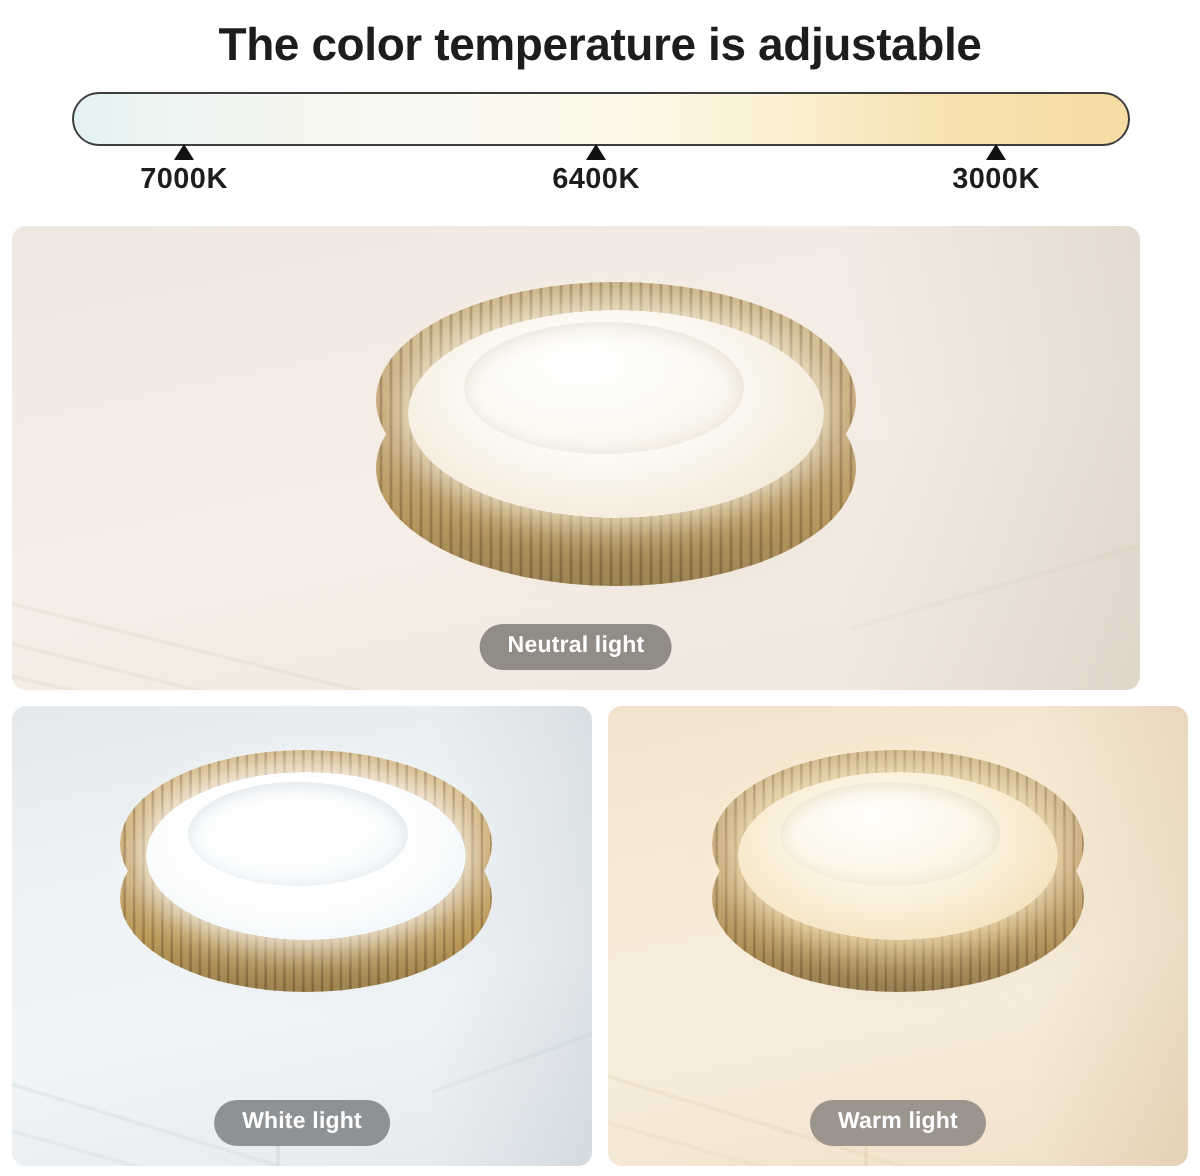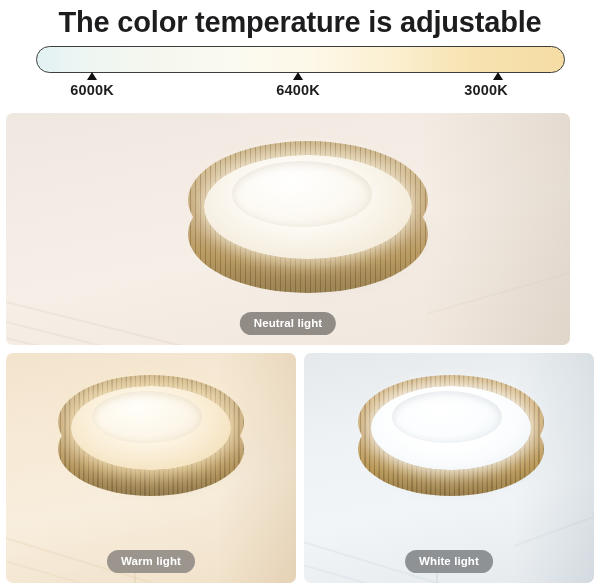--- a/index.html
+++ b/index.html
@@ -11,21 +11,21 @@
     width: 600px;
     height: 588px;
     font-family: "Liberation Sans", sans-serif;
     overflow: hidden;
     position: relative;
   }
 
   
   .page-title {
     text-align: center;
-    font-size: 29px;
+    font-size: 23px;
     font-weight: bold;
     color: #1d1d1f;
     letter-spacing: -0.2px;
     padding-top: 8px;
     line-height: 28px;
     white-space: nowrap;
   }
 
   
   .scale-wrap {
@@ -183,27 +183,27 @@
 </head>
 <body>
 
 <div class="page-title">The color temperature is adjustable</div>
 
 <div class="scale-wrap">
 
   <div class="scale-bar"></div>
 
   <div class="scale-marker" style="left:92px;"></div>
-  <div class="scale-label" style="left:92px;">6000K</div>
+  <div class="scale-label" style="left:92px;">7000K</div>
 
   <div class="scale-marker" style="left:298px;"></div>
   <div class="scale-label" style="left:298px;">6400K</div>
 
   <div class="scale-marker" style="left:498px;"></div>
-  <div class="scale-label" style="left:486px;text-align:right;">3000K</div>
+  <div class="scale-label" style="left:498px;text-align:right;">3000K</div>
 </div>
 
 <div class="panels">
 
   <div class="panel panel-main">
     <div class="ceiling ceiling-neutral"></div>
 
     <div class="seam" style="top:178px;width:300px;background:#ddd2c4;transform:rotate(14deg);"></div>
     <div class="seam" style="top:198px;width:300px;background:#e0d5c7;transform:rotate(14deg);"></div>
     <div class="seam" style="top:215px;width:260px;background:#dfd4c6;transform:rotate(13deg);"></div>
@@ -250,20 +250,64 @@
                   background:radial-gradient(ellipse at 42% 32%,#ffffff 0%,#fcf9f2 55%,#f3ece0 100%);
                   box-shadow:0 2px 9px rgba(190,172,146,0.30) inset;"></div>
     </div>
 
     <div class="badge badge-neutral">Neutral light</div>
   </div>
 
   <div class="panel-row">
 
     <div class="panel panel-half">
+      <div class="ceiling ceiling-white"></div>
+
+      <div class="seam" style="top:176px;width:230px;background:#cfd7dc;transform:rotate(17deg);"></div>
+      <div class="seam" style="top:200px;width:200px;background:#d5dce1;transform:rotate(16deg);"></div>
+      <div class="seam" style="left:210px;top:192px;width:140px;background:#d3dade;transform:rotate(-20deg);"></div>
+      <div style="position:absolute;left:132px;top:204px;width:1.5px;height:28px;background:#d2d9de;opacity:0.6;"></div>
+      <div style="position:absolute;right:0;top:0;width:80px;height:230px;
+                  background:linear-gradient(to left,rgba(150,166,178,0.22),rgba(150,166,178,0));"></div>
+
+      <div class="lamp" style="left:54px;top:22px;width:186px;height:126px;">
+        <div style="position:absolute;left:10px;top:26px;width:182px;height:100px;border-radius:50%;
+                    background:radial-gradient(ellipse at 50% 50%,rgba(120,134,146,0.30),rgba(120,134,146,0) 70%);
+                    filter:blur(6px);"></div>
+
+        <div class="rim-side" style="top:27px;height:94px;
+                    background:linear-gradient(to bottom,#bd9e67 0%,#cdae79 30%,#bb9a59 70%,#9d8350 100%);"></div>
+        <div class="ribs" style="top:27px;height:94px;
+                    background:repeating-linear-gradient(to right,
+                       rgba(120,96,56,0) 0px, rgba(120,96,56,0) 1.5px,
+                       rgba(108,86,48,0.58) 1.9px, rgba(108,86,48,0.58) 2.8px,
+                       rgba(120,96,56,0) 3.2px, rgba(120,96,56,0) 4.7px);"></div>
+
+        <div class="rim-top" style="top:0px;height:94px;
+                    background:linear-gradient(to bottom,#d0b27c 0%,#d8bc8a 22%,#c9a76d 55%,#bd9c61 100%);"></div>
+        <div class="ribs" style="top:0px;height:94px;
+                    background:repeating-linear-gradient(to right,
+                       rgba(120,96,56,0) 0px, rgba(120,96,56,0) 1.5px,
+                       rgba(104,82,45,0.62) 1.9px, rgba(104,82,45,0.62) 2.8px,
+                       rgba(120,96,56,0) 3.2px, rgba(120,96,56,0) 4.7px);"></div>
+
+        <div class="diffuser" style="left:13px;top:11px;width:160px;height:84px;
+                    background:radial-gradient(ellipse at 46% 38%,
+                        #ffffff 0%, #ffffff 38%, #fafcfd 60%, #f1f5f8 82%, #e9eff3 100%);
+                    box-shadow:0 0 18px 4px rgba(255,255,255,0.9);"></div>
+
+        <div class="inner-dome" style="left:34px;top:16px;width:110px;height:52px;
+                    background:radial-gradient(ellipse at 42% 32%,#ffffff 0%,#fbfdfe 55%,#eef3f6 100%);
+                    box-shadow:0 2px 8px rgba(150,166,178,0.28) inset;"></div>
+      </div>
+
+      <div class="badge badge-white">White light</div>
+    </div>
+
+    <div class="panel panel-half">
       <div class="ceiling ceiling-warm"></div>
 
       <div class="seam" style="top:172px;width:230px;background:#e4d2b4;transform:rotate(17deg);"></div>
       <div class="seam" style="top:196px;width:200px;background:#e7d7ba;transform:rotate(16deg);"></div>
       <div style="position:absolute;left:128px;top:200px;width:1.5px;height:32px;background:#e3d2b3;opacity:0.5;"></div>
       <div style="position:absolute;right:0;top:0;width:80px;height:230px;
                   background:linear-gradient(to left,rgba(195,168,128,0.25),rgba(195,168,128,0));"></div>
 
       <div class="lamp" style="left:52px;top:22px;width:186px;height:126px;">
         <div style="position:absolute;left:10px;top:26px;width:182px;height:100px;border-radius:50%;
@@ -292,58 +336,14 @@
                     box-shadow:0 0 20px 5px rgba(255,238,200,0.85);"></div>
 
         <div class="inner-dome" style="left:34px;top:16px;width:110px;height:52px;
                     background:radial-gradient(ellipse at 42% 32%,#fffef9 0%,#fdf7ea 55%,#f5ead6 100%);
                     box-shadow:0 2px 8px rgba(196,168,124,0.30) inset;"></div>
       </div>
 
       <div class="badge badge-warm">Warm light</div>
     </div>
 
-    <div class="panel panel-half">
-      <div class="ceiling ceiling-white"></div>
-
-      <div class="seam" style="top:176px;width:230px;background:#cfd7dc;transform:rotate(17deg);"></div>
-      <div class="seam" style="top:200px;width:200px;background:#d5dce1;transform:rotate(16deg);"></div>
-      <div class="seam" style="left:210px;top:192px;width:140px;background:#d3dade;transform:rotate(-20deg);"></div>
-      <div style="position:absolute;left:132px;top:204px;width:1.5px;height:28px;background:#d2d9de;opacity:0.6;"></div>
-      <div style="position:absolute;right:0;top:0;width:80px;height:230px;
-                  background:linear-gradient(to left,rgba(150,166,178,0.22),rgba(150,166,178,0));"></div>
-
-      <div class="lamp" style="left:54px;top:22px;width:186px;height:126px;">
-        <div style="position:absolute;left:10px;top:26px;width:182px;height:100px;border-radius:50%;
-                    background:radial-gradient(ellipse at 50% 50%,rgba(120,134,146,0.30),rgba(120,134,146,0) 70%);
-                    filter:blur(6px);"></div>
-
-        <div class="rim-side" style="top:27px;height:94px;
-                    background:linear-gradient(to bottom,#bd9e67 0%,#cdae79 30%,#bb9a59 70%,#9d8350 100%);"></div>
-        <div class="ribs" style="top:27px;height:94px;
-                    background:repeating-linear-gradient(to right,
-                       rgba(120,96,56,0) 0px, rgba(120,96,56,0) 1.5px,
-                       rgba(108,86,48,0.58) 1.9px, rgba(108,86,48,0.58) 2.8px,
-                       rgba(120,96,56,0) 3.2px, rgba(120,96,56,0) 4.7px);"></div>
-
-        <div class="rim-top" style="top:0px;height:94px;
-                    background:linear-gradient(to bottom,#d0b27c 0%,#d8bc8a 22%,#c9a76d 55%,#bd9c61 100%);"></div>
-        <div class="ribs" style="top:0px;height:94px;
-                    background:repeating-linear-gradient(to right,
-                       rgba(120,96,56,0) 0px, rgba(120,96,56,0) 1.5px,
-                       rgba(104,82,45,0.62) 1.9px, rgba(104,82,45,0.62) 2.8px,
-                       rgba(120,96,56,0) 3.2px, rgba(120,96,56,0) 4.7px);"></div>
-
-        <div class="diffuser" style="left:13px;top:11px;width:160px;height:84px;
-                    background:radial-gradient(ellipse at 46% 38%,
-                        #ffffff 0%, #ffffff 38%, #fafcfd 60%, #f1f5f8 82%, #e9eff3 100%);
-                    box-shadow:0 0 18px 4px rgba(255,255,255,0.9);"></div>
-
-        <div class="inner-dome" style="left:34px;top:16px;width:110px;height:52px;
-                    background:radial-gradient(ellipse at 42% 32%,#ffffff 0%,#fbfdfe 55%,#eef3f6 100%);
-                    box-shadow:0 2px 8px rgba(150,166,178,0.28) inset;"></div>
-      </div>
-
-      <div class="badge badge-white">White light</div>
-    </div>
-
   </div>
 </div>
 
 </body></html>

